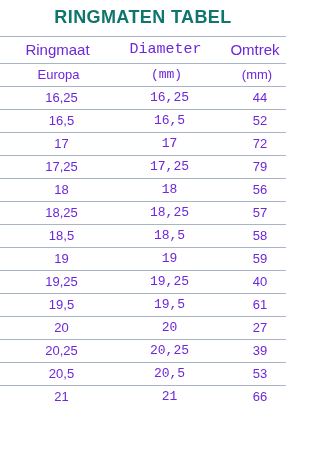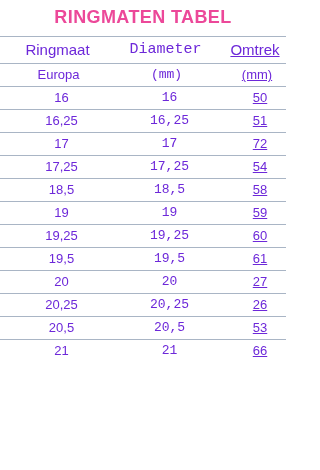--- a/index.html
+++ b/index.html
@@ -12,21 +12,21 @@
   #page {
     width:286px; height:470px;
     position:relative;
     background:#ffffff;
   }
   
   .title {
     text-align:center;
     font-size:18px;
     font-weight:bold;
-    color:#ec4899;
+    color:#0f766e;
     letter-spacing:0.4px;
     line-height:34px;
     height:36px;
     white-space:nowrap;
   }
   
   table.ring-table {
     width:286px;
     border-collapse:collapse;
     table-layout:fixed;
@@ -64,21 +64,21 @@
     font-size:13px;
     height:22px;
     line-height:22px;
     color:#6e6e6e;
   }
   .data-row.last td { border-bottom:none; }
 
   
   .col1 { padding-left:16px !important; }
   .col2 { padding-left:18px !important;font-family:Liberation Mono, monospace; }
-  .col3 { padding-left:20px !important;text-decoration:underline; }
+  .col3 { padding-left:20px !important; }
   .hdr-top .col1 { padding-left:8px !important; }
   .hdr-top .col2 { padding-left:10px !important; }
   .hdr-top .col3 { padding-left:10px !important; }
   .hdr-sub .col1 { padding-left:10px !important; }
   .hdr-sub .col2 { padding-left:12px !important; }
   .hdr-sub .col3 { padding-left:14px !important; }
 </style>
 </head>
 <body>
 
@@ -99,68 +99,78 @@
         <td class="col3">Omtrek</td>
       </tr>
       <tr class="hdr-sub">
         <td class="col1">Europa</td>
         <td class="col2">(mm)</td>
         <td class="col3">(mm)</td>
       </tr>
     </thead>
     <tbody id="tbody">
         <tr class="data-row">
-          <td class="col1">16</td>
-          <td class="col2">16</td>
-          <td class="col3">50</td>
+          <td class="col1">16,25</td>
+          <td class="col2">16,25</td>
+          <td class="col3">44</td>
         </tr>
         <tr class="data-row">
-          <td class="col1">16,25</td>
-          <td class="col2">16,25</td>
-          <td class="col3">51</td>
+          <td class="col1">16,5</td>
+          <td class="col2">16,5</td>
+          <td class="col3">52</td>
         </tr>
         <tr class="data-row">
           <td class="col1">17</td>
           <td class="col2">17</td>
           <td class="col3">72</td>
         </tr>
         <tr class="data-row">
           <td class="col1">17,25</td>
           <td class="col2">17,25</td>
-          <td class="col3">54</td>
+          <td class="col3">79</td>
+        </tr>
+        <tr class="data-row">
+          <td class="col1">18</td>
+          <td class="col2">18</td>
+          <td class="col3">56</td>
+        </tr>
+        <tr class="data-row">
+          <td class="col1">18,25</td>
+          <td class="col2">18,25</td>
+          <td class="col3">57</td>
         </tr>
         <tr class="data-row">
           <td class="col1">18,5</td>
           <td class="col2">18,5</td>
           <td class="col3">58</td>
         </tr>
         <tr class="data-row">
           <td class="col1">19</td>
           <td class="col2">19</td>
           <td class="col3">59</td>
         </tr>
         <tr class="data-row">
           <td class="col1">19,25</td>
           <td class="col2">19,25</td>
-          <td class="col3">60</td>
+          <td class="col3">40</td>
         </tr>
         <tr class="data-row">
           <td class="col1">19,5</td>
           <td class="col2">19,5</td>
           <td class="col3">61</td>
         </tr>
         <tr class="data-row">
           <td class="col1">20</td>
           <td class="col2">20</td>
           <td class="col3">27</td>
         </tr>
         <tr class="data-row">
           <td class="col1">20,25</td>
           <td class="col2">20,25</td>
-          <td class="col3">26</td>
+          <td class="col3">39</td>
         </tr>
         <tr class="data-row">
           <td class="col1">20,5</td>
           <td class="col2">20,5</td>
           <td class="col3">53</td>
         </tr>
         <tr class="data-row last">
           <td class="col1">21</td>
           <td class="col2">21</td>
           <td class="col3">66</td>

